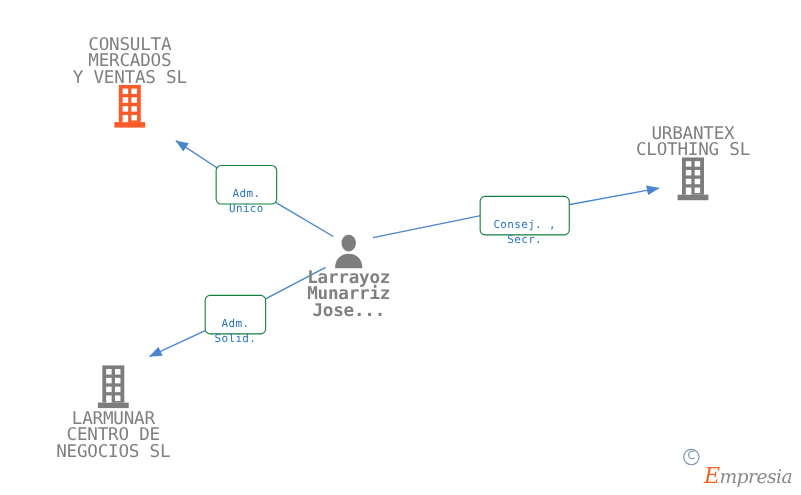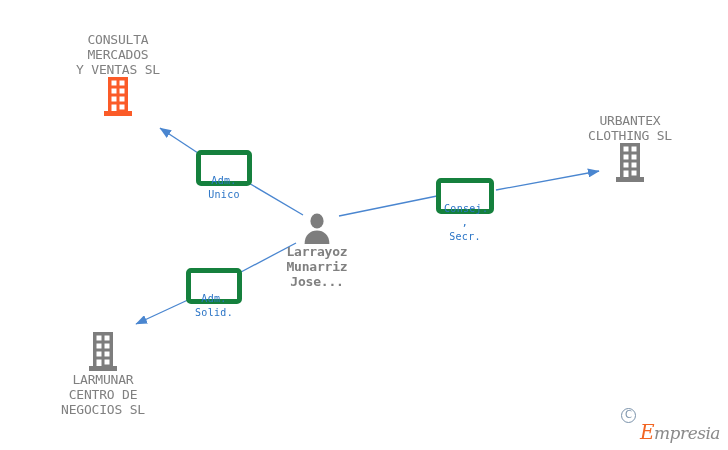--- a/index.html
+++ b/index.html
@@ -29,37 +29,37 @@
   
   .node {
     position: absolute;
     width: 140px;
     margin-left: -70px;
     text-align: center;
     line-height: 15px;
   }
   .node-label {
     font-family: "DejaVu Sans Mono", "Liberation Mono", monospace;
-    font-size: 13px;
+    font-size: 16px;
     letter-spacing: -0.2px;
     color: #808080;
     white-space: pre-line;
   }
   .node-icon {
     display: block;
     margin: 0 auto;
   }
   .node-company .node-label { color: #808080; }
   .node-person  .node-label { color: #808080; font-weight: bold; }
 
   
   .chip {
     position: absolute;
     box-sizing: border-box;
-    border: 5px solid #15803d;
+    border: 1px solid #15803d;
     border-radius: 5px;
     background: #ffffff;
     color: #2a74c6;
     font-family: "DejaVu Sans Mono", "Liberation Mono", monospace;
     font-size: 10px;
     line-height: 14px;
     text-align: center;
     padding: 5px 3px 4px 3px;
     white-space: pre-line;
     letter-spacing: 0.3px;
@@ -203,21 +203,21 @@
     <div class="node-label">Larrayoz
 Munarriz
 Jose...</div>
   </div>
 
   <div class="chip" style="left:196px; top:150px; width:56px; height:36px;">
     <span>Adm.
 Unico</span>
   </div>
 
-  <div class="chip" style="left:436px; top:178px; width:58px; height:36px;">
+  <div class="chip" style="left:436px; top:178px; width:82px; height:36px;">
     <span>Consej. ,
 Secr.</span>
   </div>
 
   <div class="chip" style="left:186px; top:268px; width:56px; height:36px;">
     <span>Adm.
 Solid.</span>
   </div>
 
   <div id="watermark">

